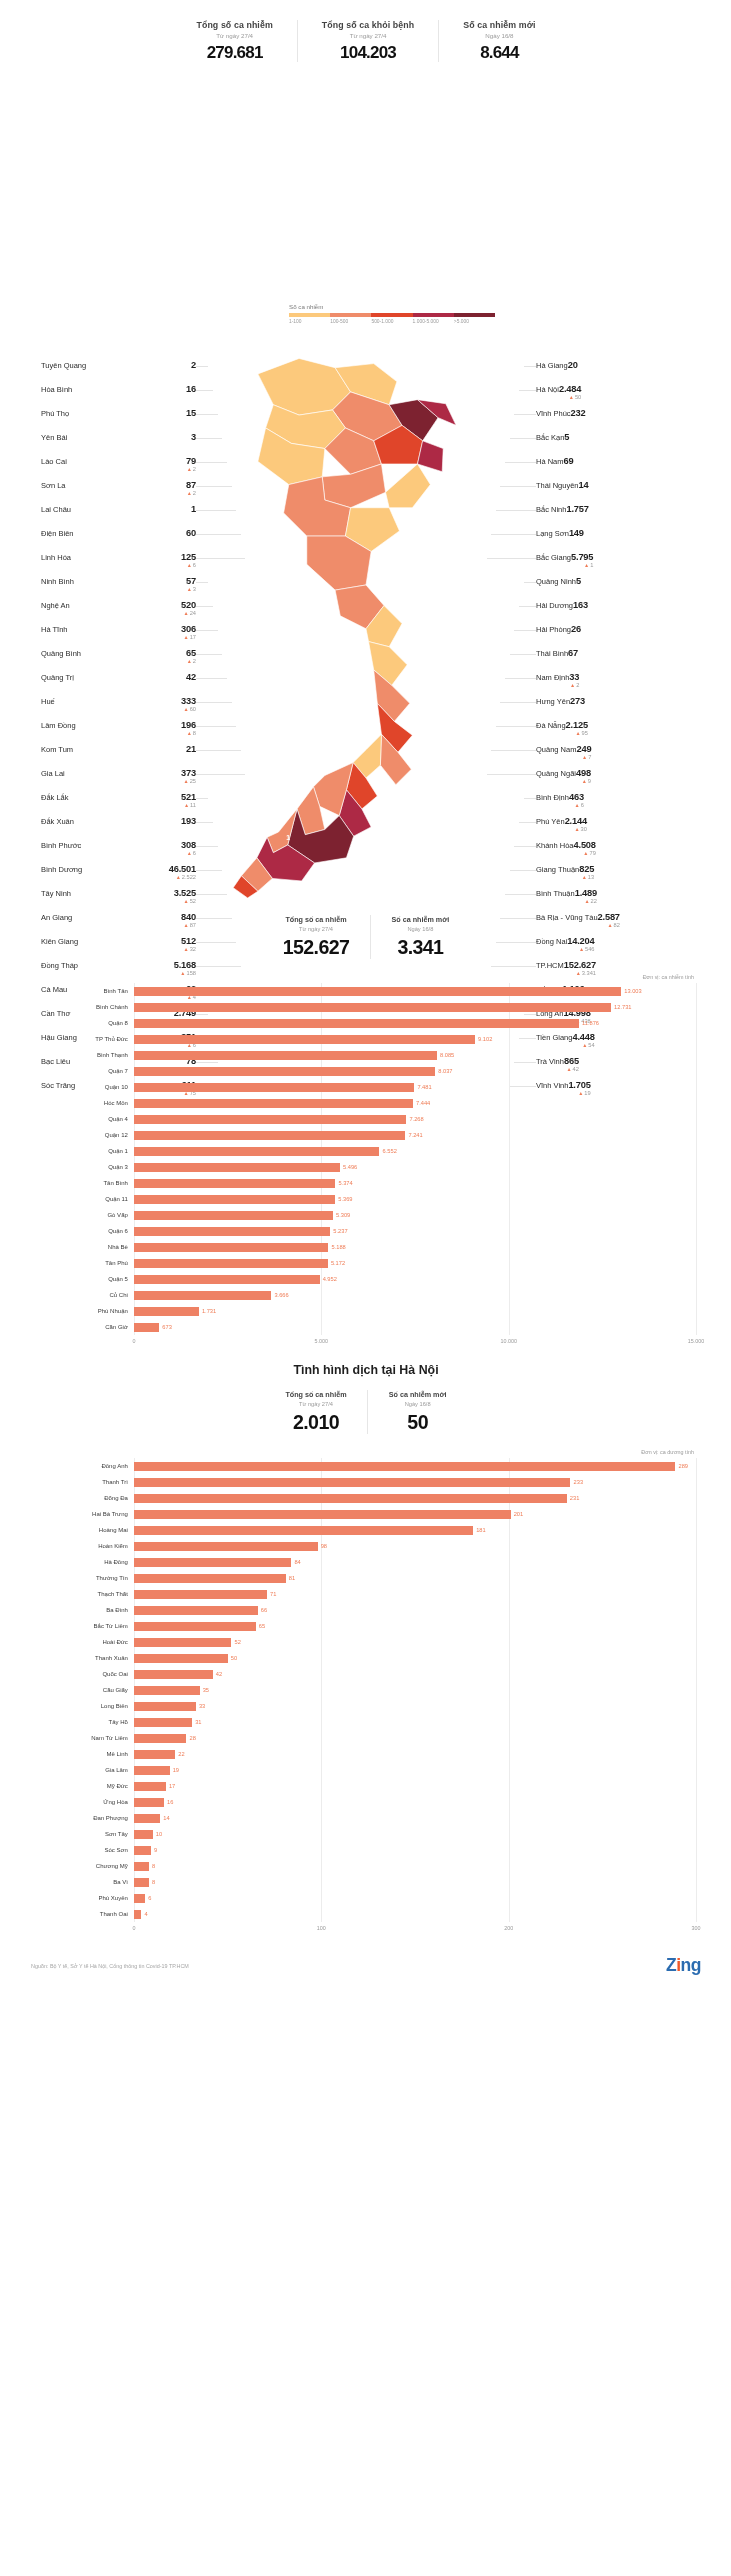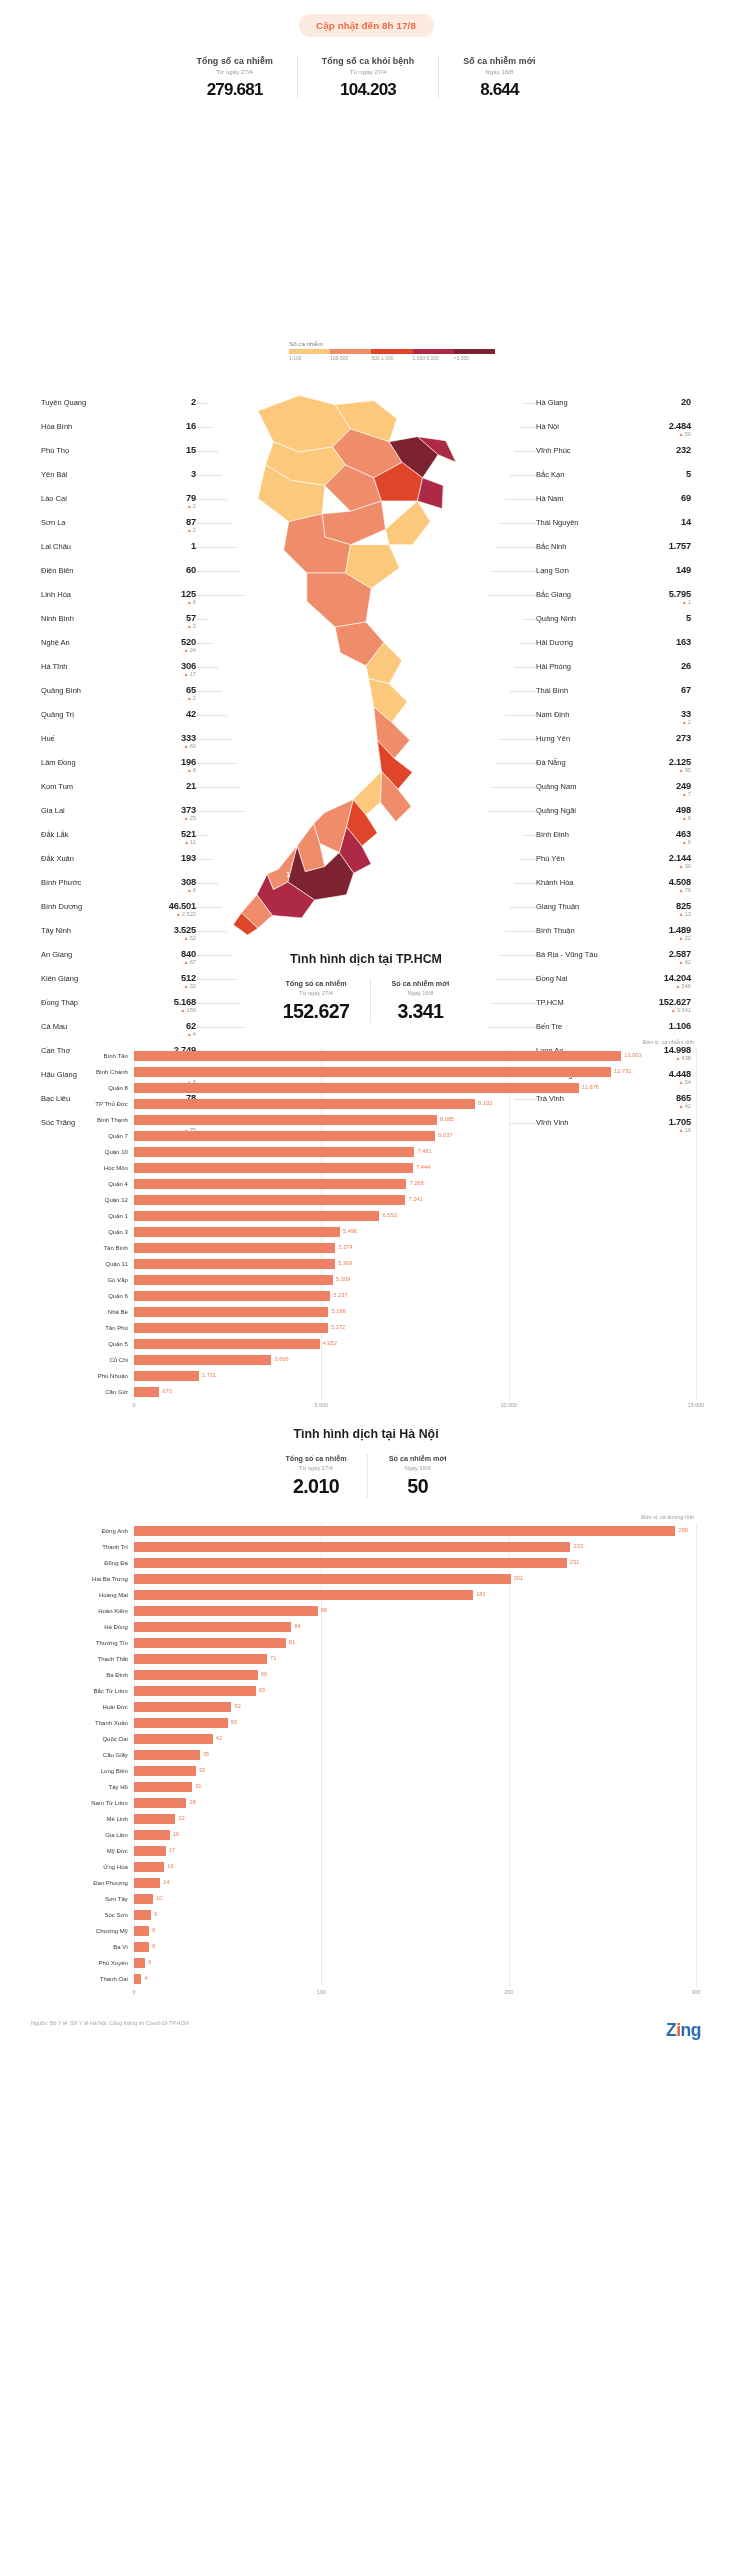--- a/index.html
+++ b/index.html
@@ -67,21 +67,21 @@
   .col-left  { left: 41px;  }
   .col-right { left: 536px; }
 
   .prow {
     display: flex;
     align-items: flex-start;
     height: 24px;
     position: relative;
   }
   .col-left .prow  { justify-content: space-between; }
-  .col-right .prow { justify-content: space-between; }
+  .col-right .prow { }
 
   .pname { font-size: 7.5px; color: #2b2b2b; font-weight: 400; line-height: 10.3px; white-space: nowrap; }
   .pvals { text-align: right; line-height: 1; }
   .col-right .pvals { text-align: right; }
   .pnum { font-size: 9.3px; font-weight: 700; color: #1f1f1f; letter-spacing: -0.2px; }
   .pdelta { font-size: 5.7px; color: #9a9a9a; margin-top: 1px; white-space: nowrap; }
   .pdelta .arr { color: #ef7d57; font-size: 5.2px; margin-right: 1px; }
 
   
   .leader { position: absolute; top: 5.2px; height: 0.5px; background: #e3e3e3; }
@@ -122,35 +122,32 @@
   }
   .bval {
     position: absolute; top: 4.1px; font-size: 5.7px; color: #ef7d57; font-weight: 400;
     white-space: nowrap;
   }
   .xaxis { position: relative; height: 12.4px; margin-left: 98px; }
   .xtick { position: absolute; top: 2.1px; font-size: 5.4px; color: #9a9a9a; transform: translateX(-50%); }
 
   
   .footer {
-    display: flex; justify-content: space-between; align-items: flex-start;
+    display: flex; justify-content: space-between; align-items: center;
     padding: 20.6px 31px 13.4px 31px;
   }
   .source { font-size: 5.4px; color: #a5a5a5; }
   .logo { font-size: 17.5px; font-weight: 700; color: #2b6cb0; letter-spacing: -0.5px; }
   .logo .i { color: #ef5a2a; }
 </style>
 </head>
 <body>
 
 <div class="page">
 
-  <div class="pill-wrap">
-    <span class="pill">Cập nhật đến 8h 17/8</span>
-  </div>
 
   <div class="kpis">
     <div class="kpi">
       <div class="kpi-title">Tổng số ca nhiễm</div>
       <div class="kpi-sub">Từ ngày 27/4</div>
       <div class="kpi-value">279.681</div>
     </div>
     <div class="kpi">
       <div class="kpi-title">Tổng số ca khỏi bệnh</div>
       <div class="kpi-sub">Từ ngày 27/4</div>
@@ -700,21 +697,20 @@
           <div class="pvals">
             <div class="pnum">1.705</div>
             <div class="pdelta"><span class="arr">▲</span>19</div>
           </div>
           <div class="leader" style="width: 26px;"></div>
         </div>
       </div>
   </div>
 
   <div class="section">
-    <div class="sec-title">Tình hình dịch tại TP.HCM</div>
     <div class="sec-kpis">
       <div class="sec-kpi">
         <div class="t">Tổng số ca nhiễm</div>
         <div class="s">Từ ngày 27/4</div>
         <div class="v">152.627</div>
       </div>
       <div class="sec-kpi">
         <div class="t">Số ca nhiễm mới</div>
         <div class="s">Ngày 16/8</div>
         <div class="v">3.341</div>

